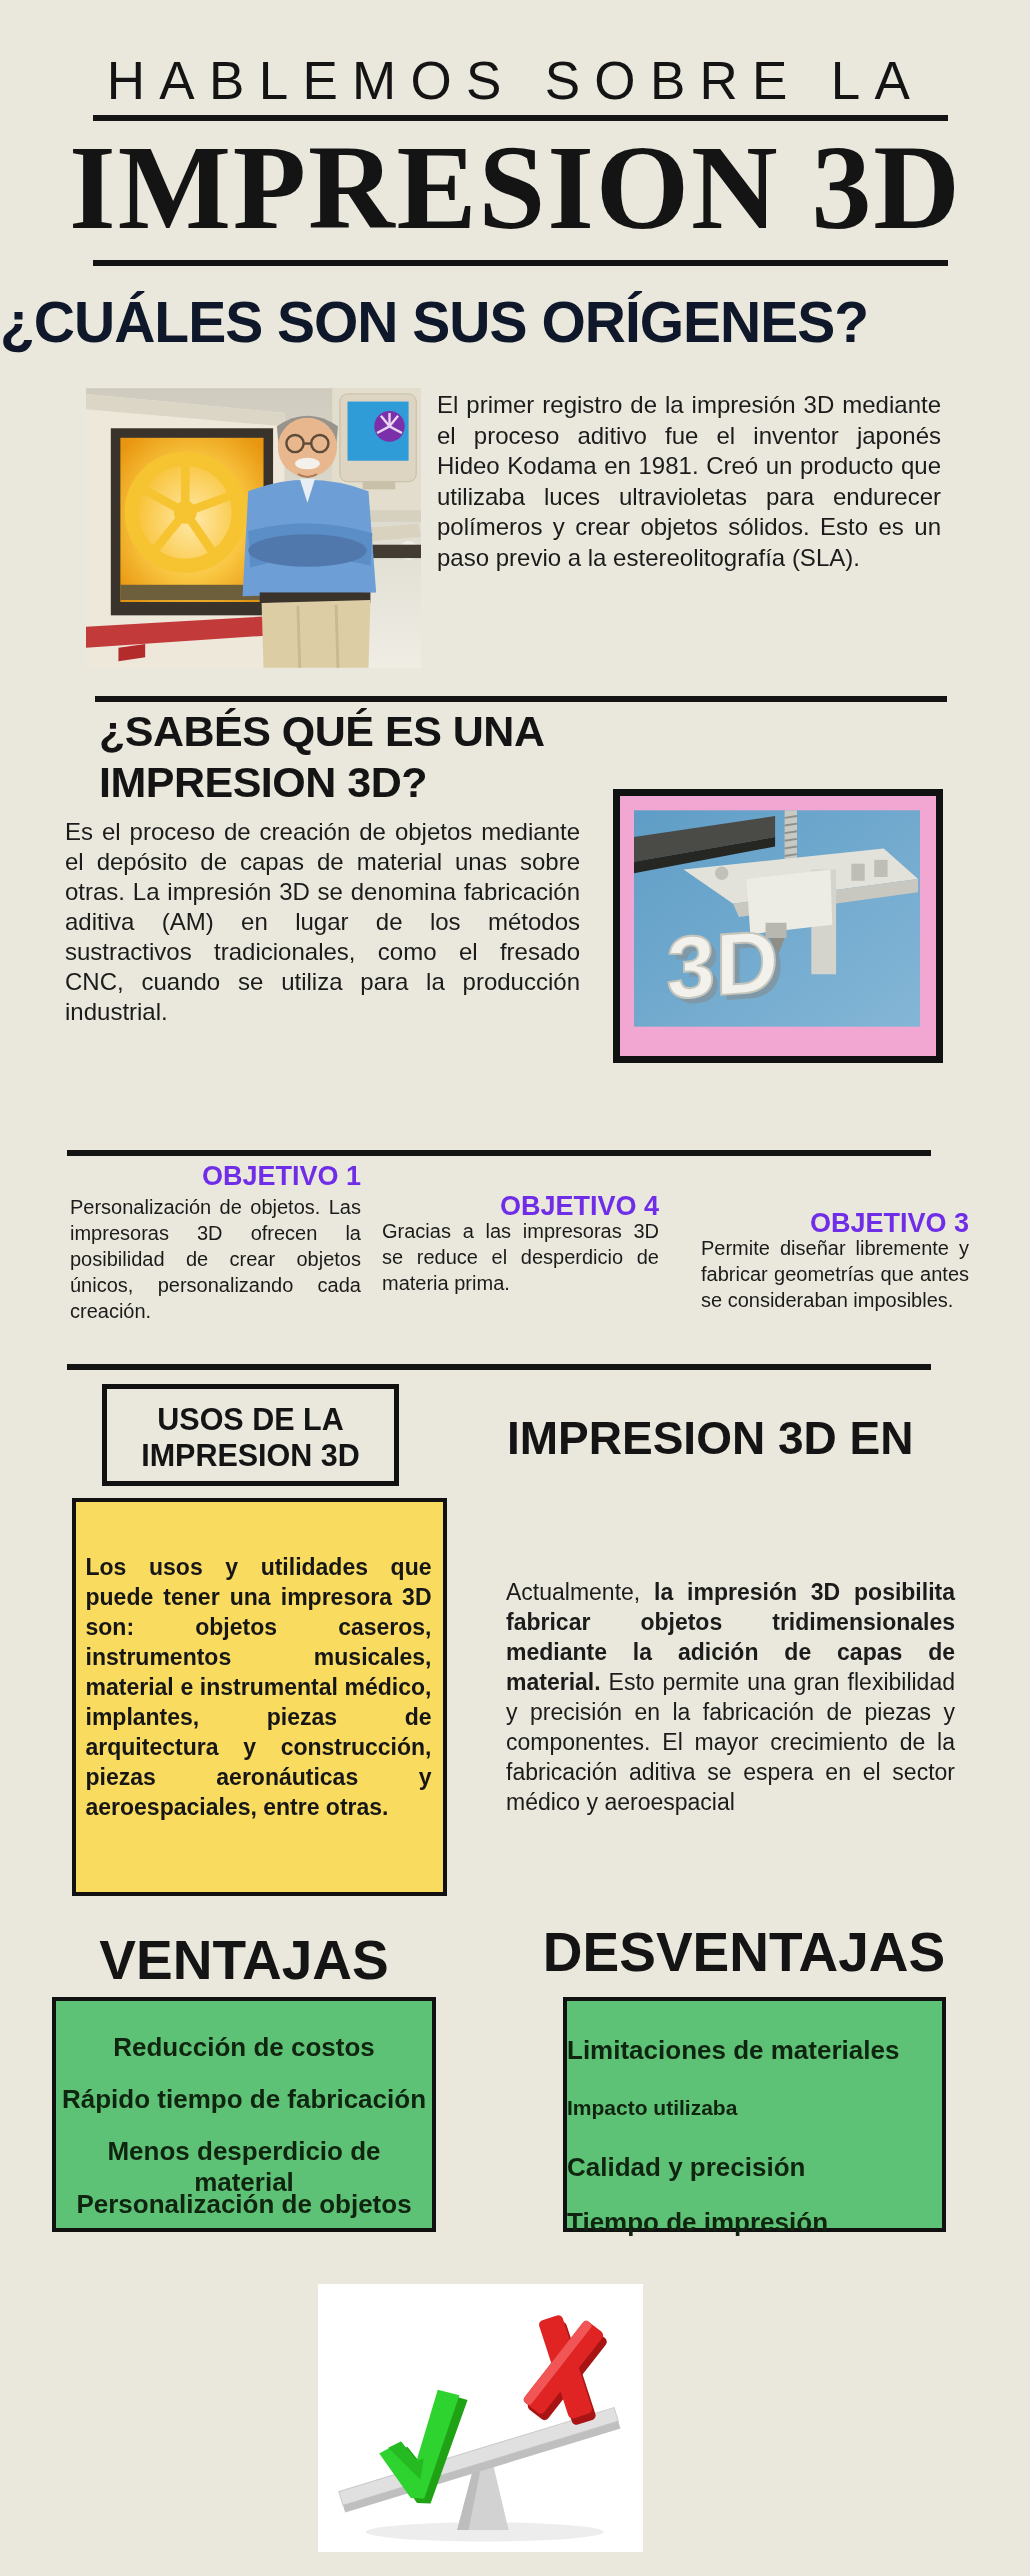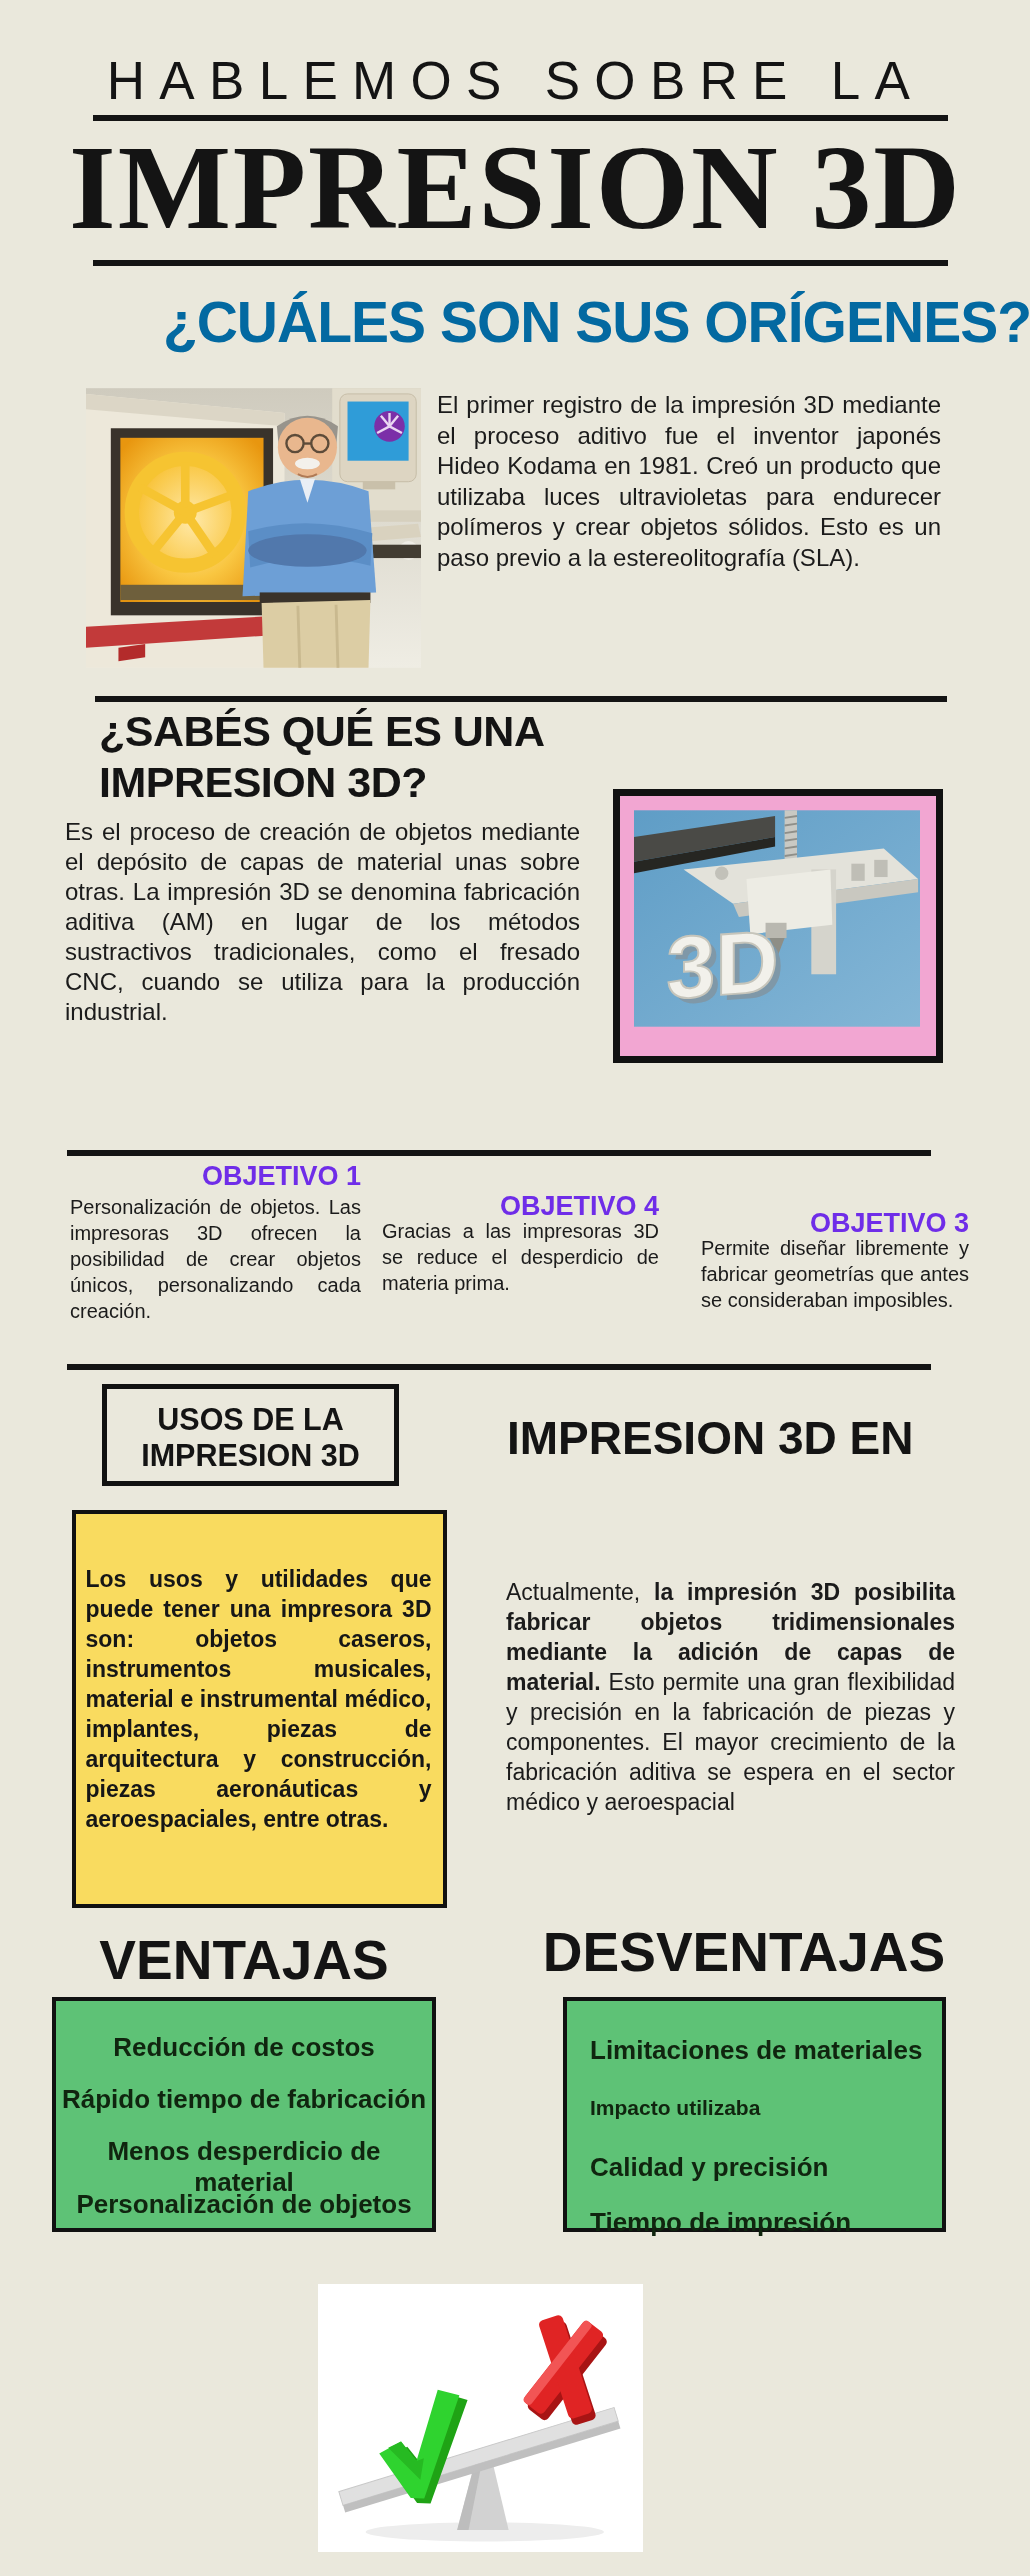--- a/index.html
+++ b/index.html
@@ -13,21 +13,21 @@
   .rule{position:absolute; height:5.7px; background:#141414;}
   .kicker{
     top:50px; left:0; width:1031px; text-align:center;
     font-size:53px; font-weight:400; letter-spacing:14.3px; color:#141414;
   }
   .big-title{
     top:130px; left:0; width:1031px; text-align:center;
     font-family:"Liberation Serif", serif; font-weight:700;
     font-size:120px; line-height:115px; letter-spacing:1.9px; color:#141414;
   }
-  .h-center{ left:0; width:1031px; text-align:right; font-weight:800; color:#0369a1;}
+  .h-center{ left:0; width:1031px; text-align:left; font-weight:800; color:#0f172a;}
   .h-origins{ top:289px; font-size:57px; letter-spacing:-1px;}
   .h-left{ font-weight:800; color:#141414;}
   .body-text{ text-align:justify; color:#1b1b1b;}
   .origins-body{ left:437px; top:390px; width:504px; font-size:24px; line-height:30.5px;}
   .whatis-h{ left:99px; top:706px; font-size:43px; line-height:51px; letter-spacing:-0.5px;}
   .whatis-body{ left:65px; top:817px; width:515px; font-size:24px; line-height:30px;}
   .photo-frame{ left:86px; top:388px; width:335px; height:280px; overflow:hidden;}
   .pink-frame{
     left:613px; top:789px; width:330px; height:274px; box-sizing:border-box;
     border:7.6px solid #111; background:#F2A6D2; padding:14.3px;
@@ -35,37 +35,37 @@
   .pink-frame svg{display:block;}
   .obj-title{ font-size:27px; font-weight:700; color:#6F2DE8; text-align:right;}
   .obj-body{ font-size:20px; line-height:26px; text-align:justify; color:#1b1b1b;}
   .uses-title-box{
     left:102px; top:1384px; width:297px; height:102px; box-sizing:border-box;
     border:5.7px solid #111; text-align:center; font-weight:800;
     font-size:30.5px; line-height:36px; padding-top:12.4px; color:#141414; background:transparent;
   }
   .yellow-box{
     left:72px; top:1498px; width:375px; height:398px; box-sizing:border-box;
-    background:#F9DB5F; border:4.8px solid #111; padding:50px 11.5px 0 9.5px;margin-top:12px;
+    background:#F9DB5F; border:4.8px solid #111; padding:50px 11.5px 0 9.5px;
   }
   .yellow-box p{ margin:0; font-size:23px; line-height:30px; font-weight:700; text-align:justify; color:#161616;}
   .today-h{ left:507px; top:1413px; font-size:46px; line-height:51px;}
   .today-body{ left:506px; top:1577px; width:449px; font-size:23px; line-height:30px;}
   .today-body b{ font-weight:700;}
   .adv-h{ left:52px; top:1928px; width:384px; text-align:center; font-size:55px; font-weight:800; color:#141414;}
   .dis-h{ left:534px; top:1920px; width:420px; text-align:center; font-size:55px; font-weight:800; color:#141414;}
   .green-box{
     box-sizing:border-box; background:#5EC276; border:4.8px solid #111;
     top:1997px; height:235px;
   }
   .green-left{ left:52px; width:384px;}
   .green-right{ left:563px; width:383px;}
   .g-item{ position:absolute; left:0; width:100%; font-weight:700; color:#10250f; font-size:26px;}
   .green-left .g-item{ text-align:center;}
-  .green-right .g-item{ text-align:left; padding-left:23px; box-sizing:border-box;}
+  .green-right .g-item{ text-align:left; box-sizing:border-box;}
   .g-small{ font-size:21px;}
   .balance-box{ left:318px; top:2284px; width:325px; height:268px; background:#ffffff;}
   p{margin:0;}
 </style>
 </head>
 <body>
 
 <div id="canvas">
 
   <div class="abs kicker">HABLEMOS SOBRE LA</div>

